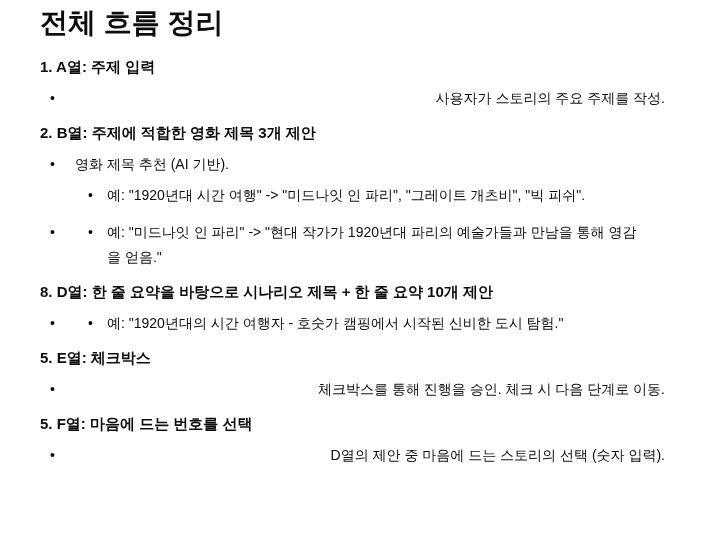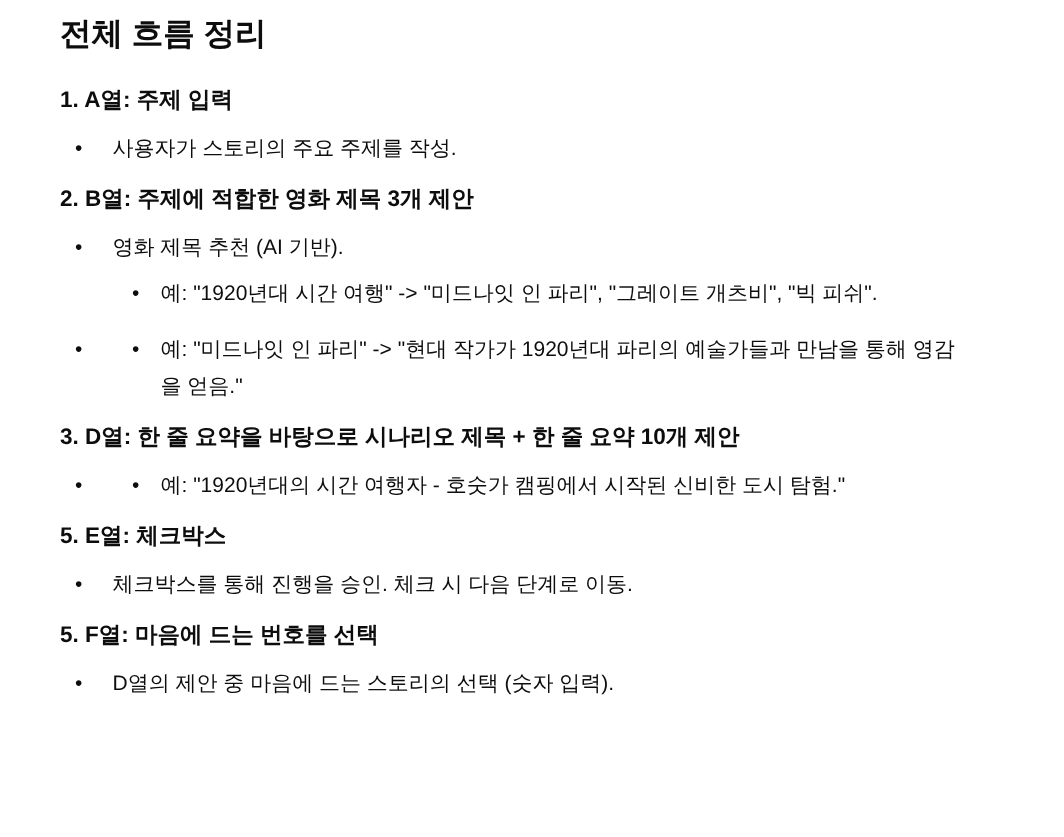--- a/index.html
+++ b/index.html
@@ -10,21 +10,21 @@
   body {
     width: 709px;
     height: 558px;
     box-sizing: border-box;
     padding: 11px 44px 0 40px;
     font-family: "Liberation Sans", "DejaVu Sans", sans-serif;
     color: #0d0d0d;
     overflow: hidden;
   }
   .page-title {
-    font-size: 21px;
+    font-size: 28px;
     font-weight: 700;
     line-height: 24px;
     margin: 0 0 22px 0;
   }
   .section {
     margin: 12px 0 12px 0;
   }
   .section-heading {
     font-size: 15px;
     font-weight: 700;
@@ -40,20 +40,21 @@
     font-size: 14px;
     line-height: 25px;
     font-weight: 400;
   }
   .li1 {
     padding-left: 35px;
     margin-bottom: 6px;
   }
   .li1:last-child {
     margin-bottom: 0;
+    text-align: right;
   }
   .li2 {
     padding-left: 67px;
   }
   .marker {
     position: absolute;
     top: 0;
     width: 14px;
     text-align: left;
     user-select: none;
@@ -104,21 +105,21 @@
       <span class="marker"></span>
     </div>
     <div class="li li2">
       <span class="marker"></span>
       <span class="bullet-text">예: "미드나잇 인 파리" -&gt; "현대 작가가 1920년대 파리의 예술가들과 만남을 통해 영감을 얻음."</span>
     </div>
   </div>
 </div>
 
 <div class="section">
-  <h2 class="section-heading">3. D열: 한 줄 요약을 바탕으로 시나리오 제목 + 한 줄 요약 10개 제안</h2>
+  <h2 class="section-heading">8. D열: 한 줄 요약을 바탕으로 시나리오 제목 + 한 줄 요약 10개 제안</h2>
   <div class="bullet-list">
     <div class="li li1">
       <span class="marker"></span>
     </div>
     <div class="li li2">
       <span class="marker"></span>
       <span class="bullet-text">예: "1920년대의 시간 여행자 - 호숫가 캠핑에서 시작된 신비한 도시 탐험."</span>
     </div>
   </div>
 </div>

